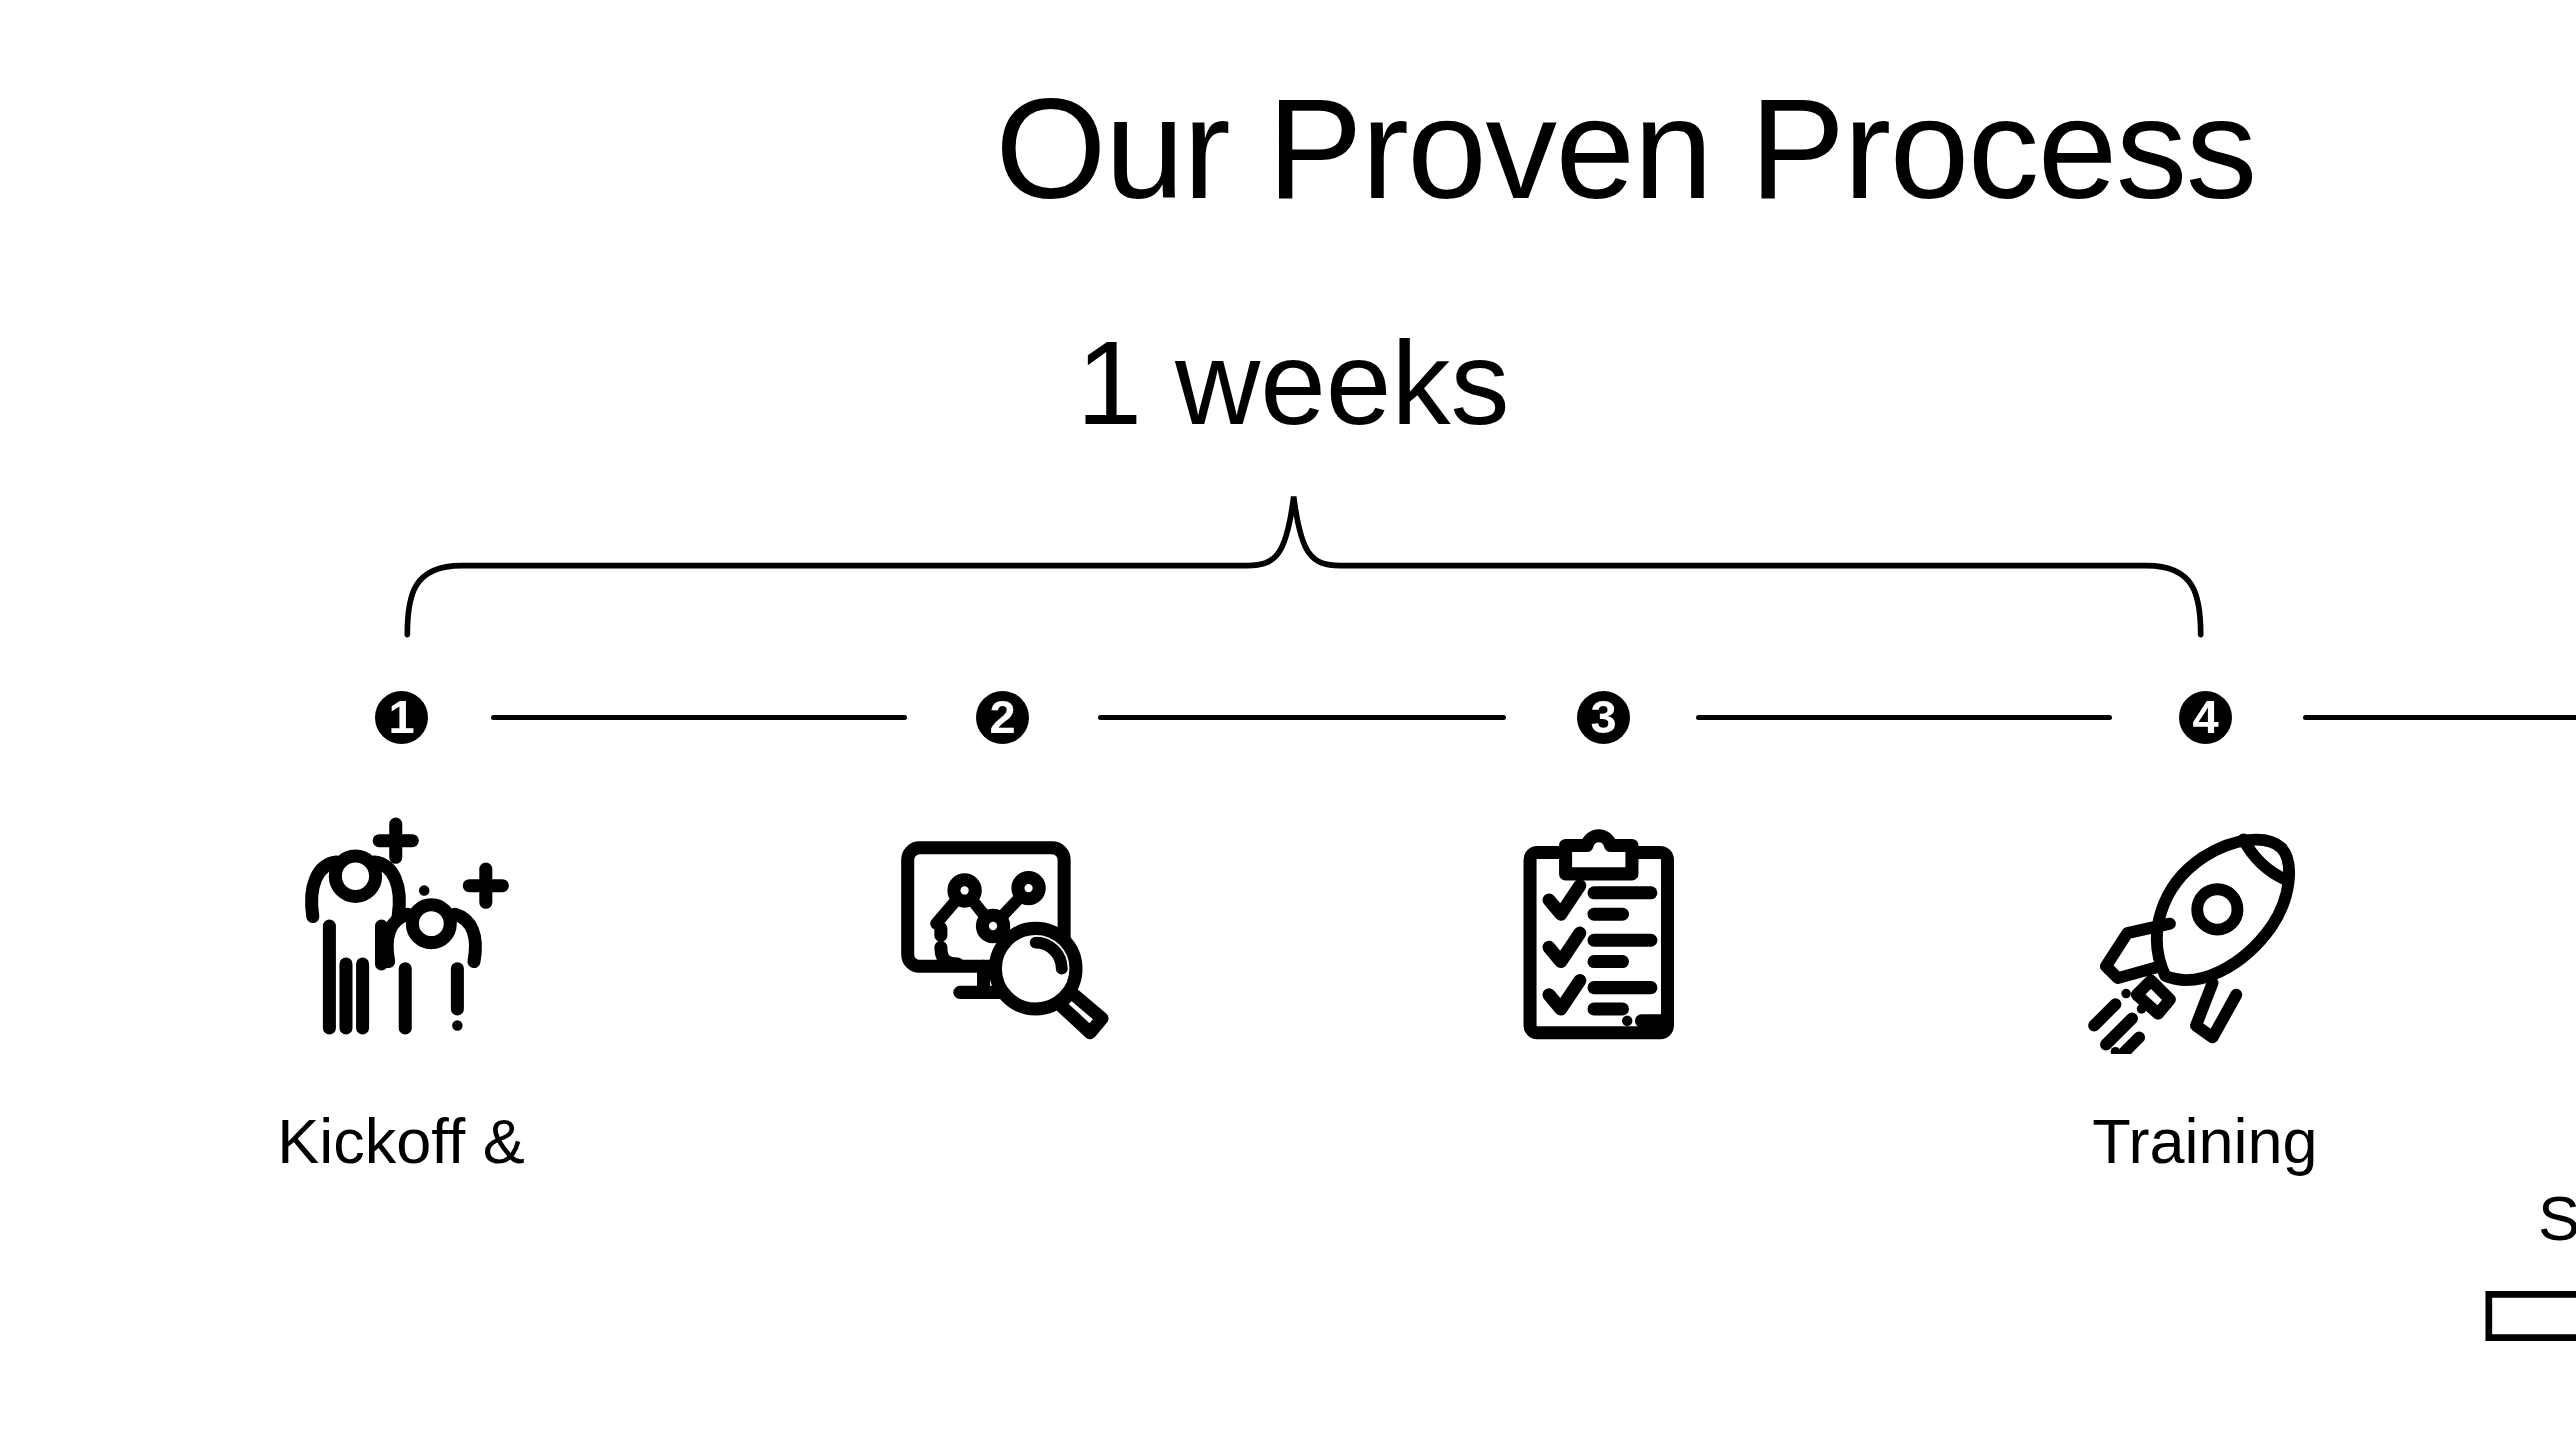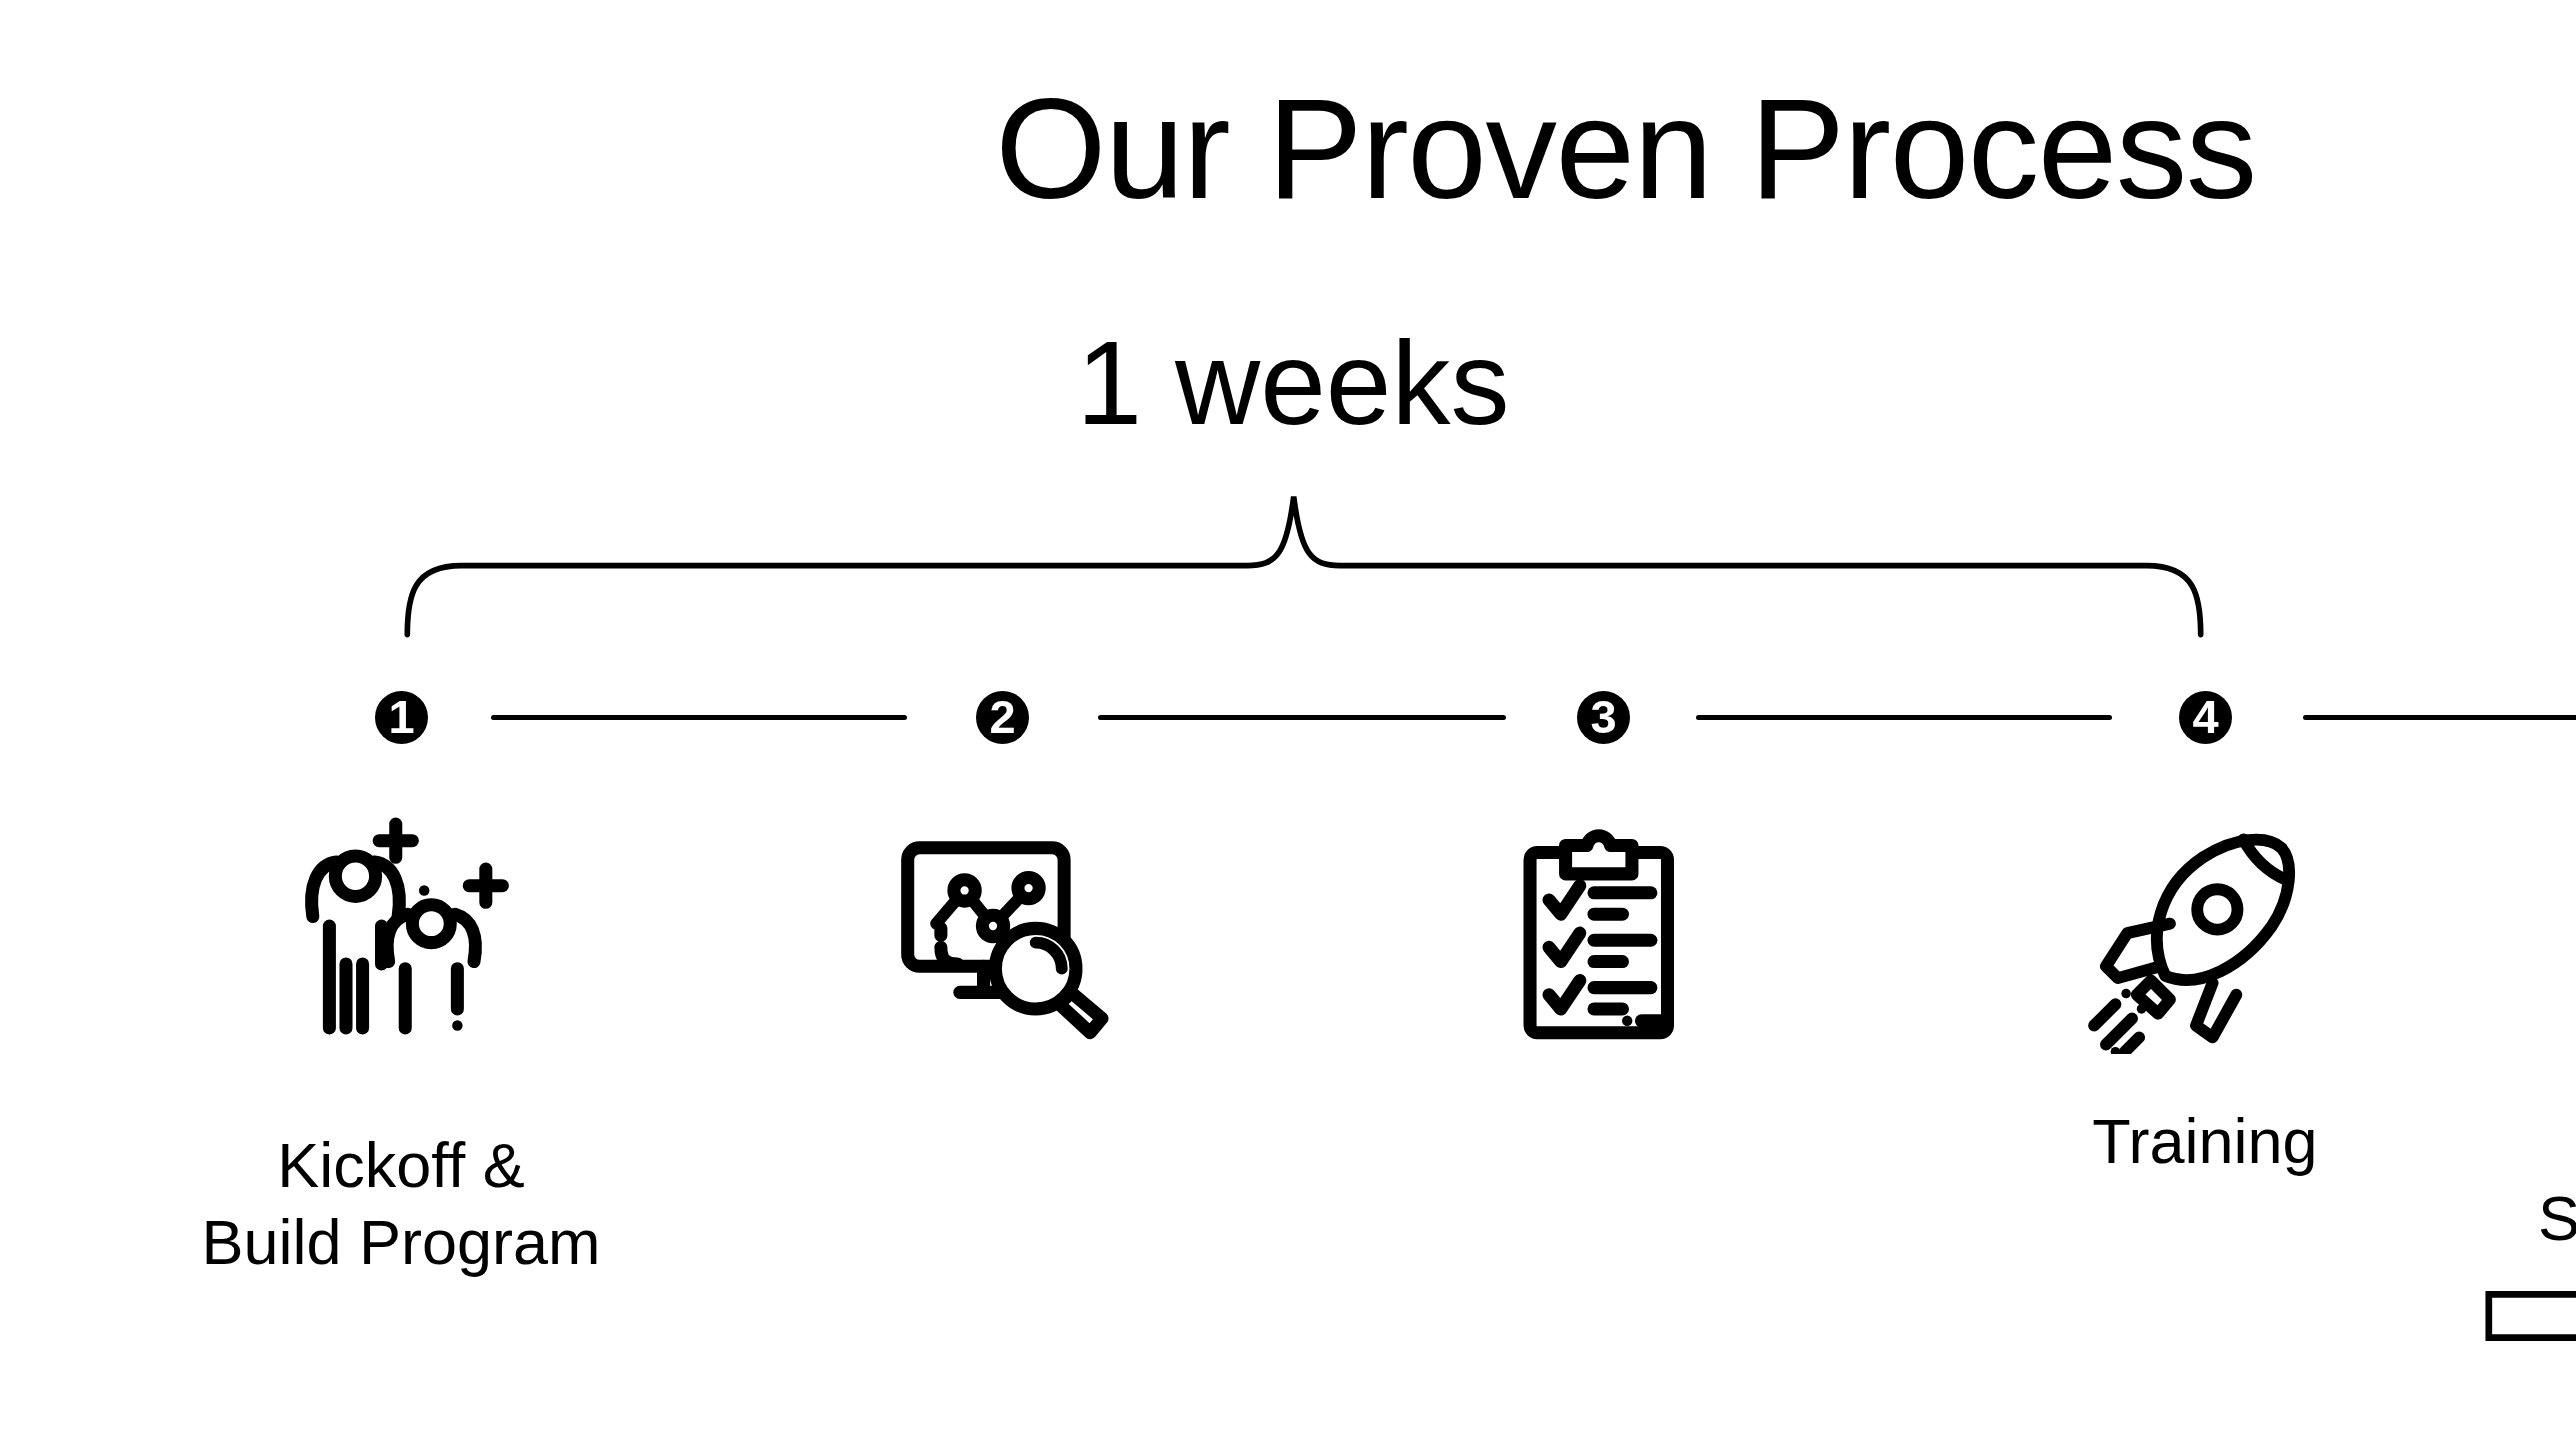--- a/index.html
+++ b/index.html
@@ -152,23 +152,22 @@
       <path class="ic-thin" d="M 27 69 L 35 77 L 30 83 L 21 75 Z"></path>
       <path class="ic-thin" d="M 3 88 L 12 79"></path>
       <circle class="ic-fill" cx="16.5" cy="74.5" r="2"></circle>
       <path class="ic-thin" d="M 8 96 L 19 85"></path>
       <circle class="ic-fill" cx="23" cy="81" r="2"></circle>
       <path class="ic-thin" d="M 16 99 L 22 93"></path>
       <circle class="ic-fill" cx="12" cy="99" r="2"></circle>
     </svg>
   </div>
 
-  <div class="step-label" style="left:92px;margin-top:24px;">
+  <div class="step-label" style="left:92px;">
     <div>Kickoff &amp;</div>
-    <div>Build Program</div>
   </div>
   <div class="step-label" style="left:1896px;">
     <div>Training</div>
   </div>
   <div class="step-label" style="left:2497px;">
     <div>Continued</div>
     <div>Success &amp; Support</div>
   </div>
 
   <svg class="arrow-svg" viewBox="0 0 1200 240" aria-hidden="true">

